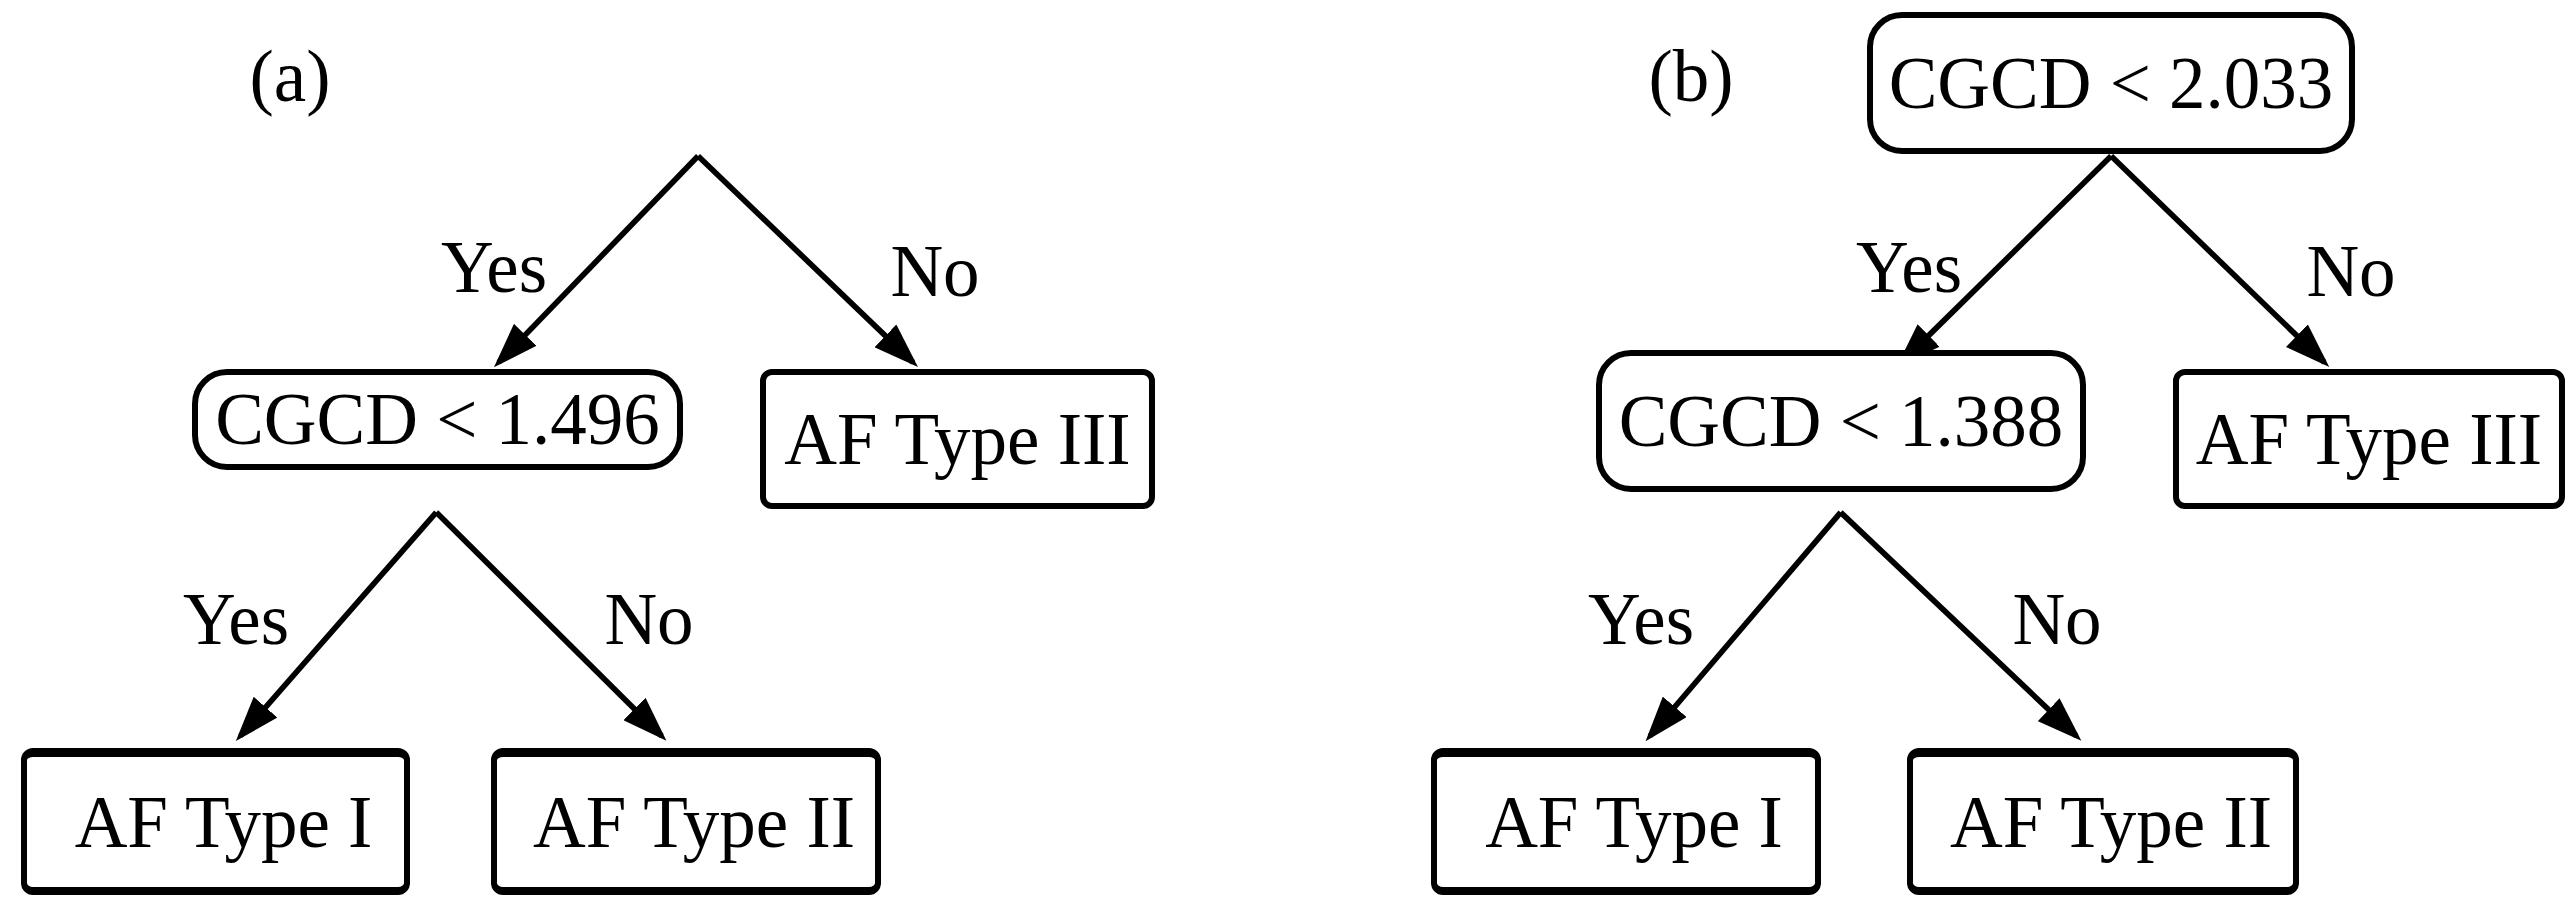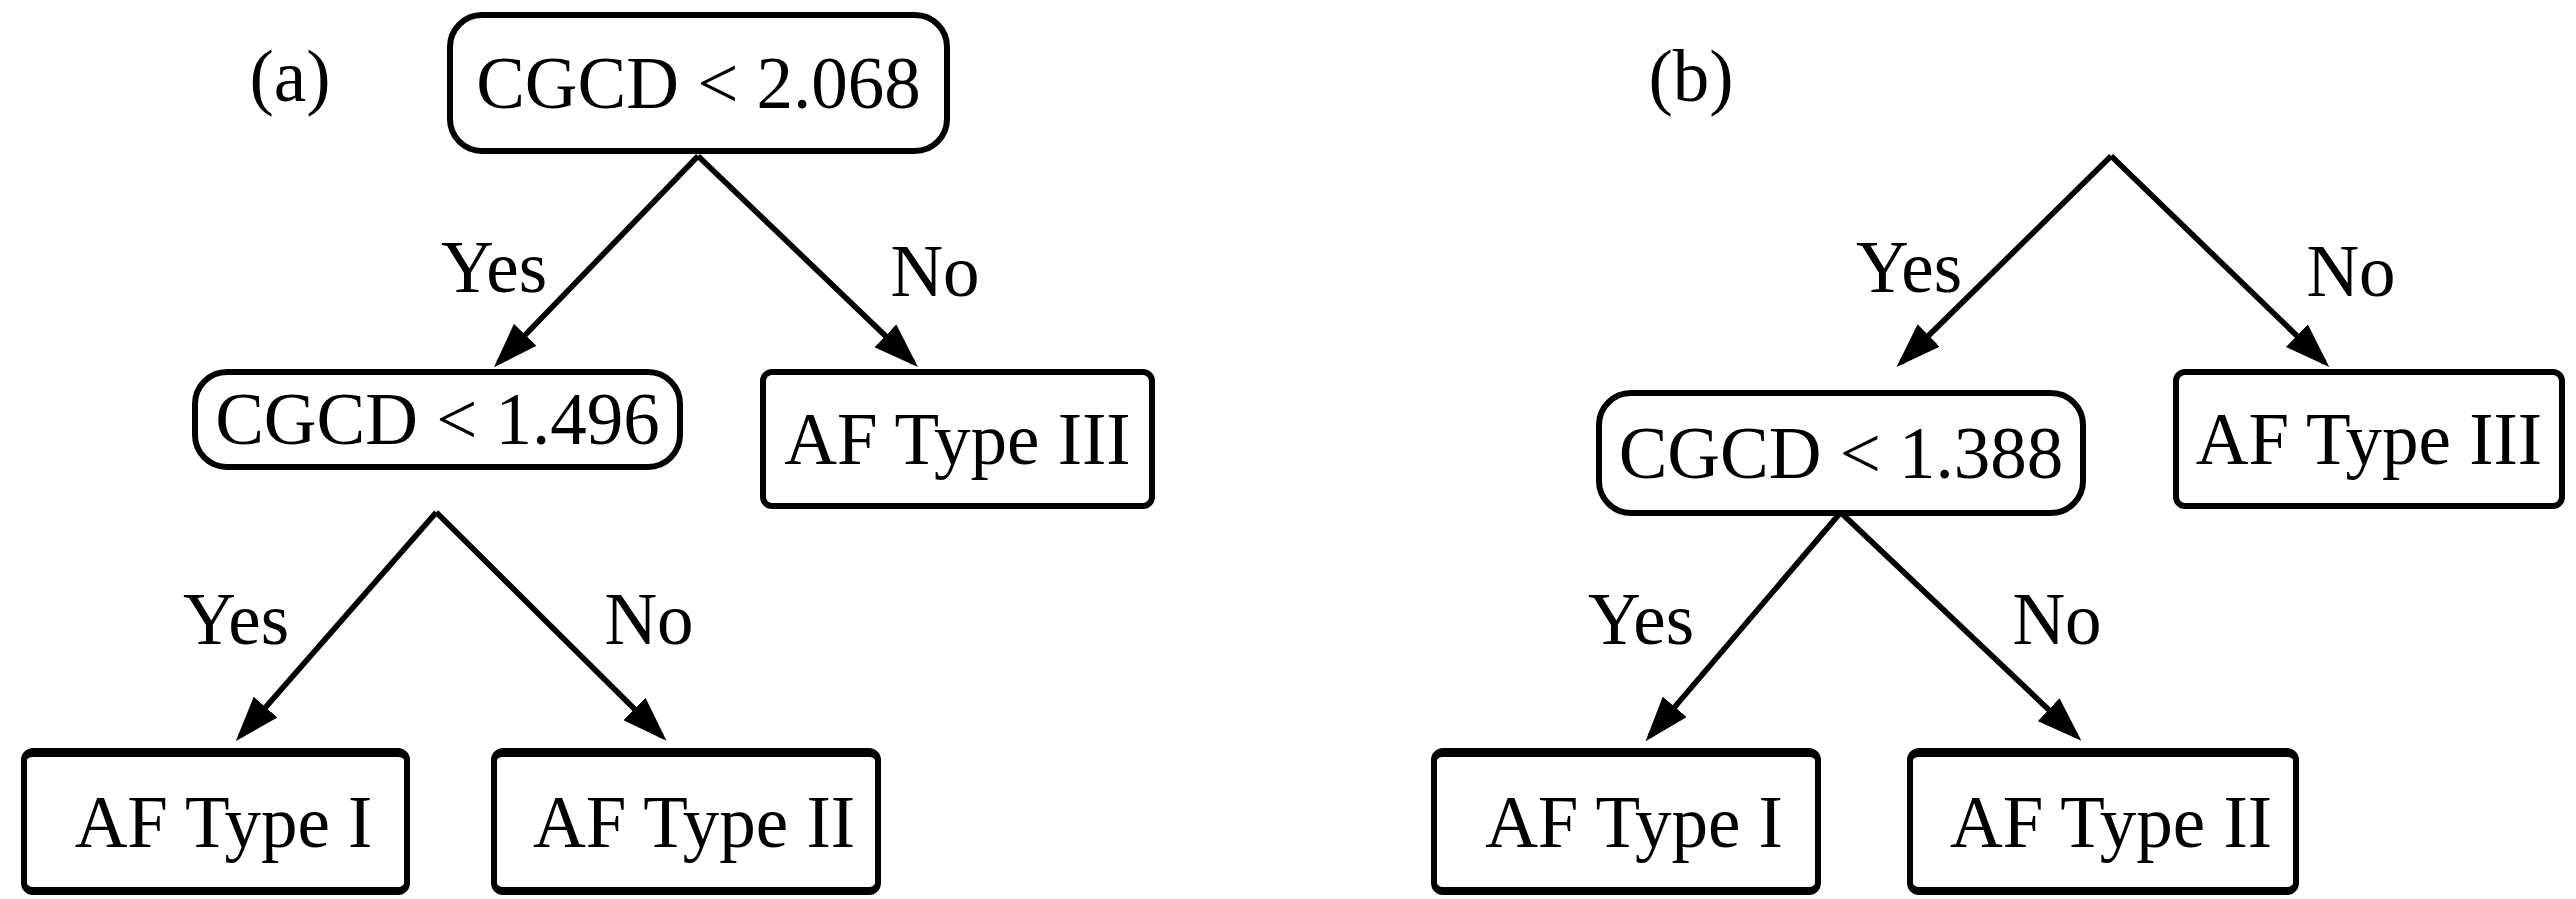--- a/index.html
+++ b/index.html
@@ -76,42 +76,42 @@
     <line x1="503" y1="591" x2="763" y2="849" marker-end="url(#arrow)"></line>
 
     <line x1="2435" y1="180" x2="2193" y2="418" marker-end="url(#arrow)"></line>
     <line x1="2435" y1="180" x2="2681" y2="418" marker-end="url(#arrow)"></line>
     <line x1="2123" y1="591" x2="1903" y2="849" marker-end="url(#arrow)"></line>
     <line x1="2123" y1="591" x2="2395" y2="849" marker-end="url(#arrow)"></line>
   </svg>
 
   <div class="caption" style="left:290px; top:76px">(a)</div>
 
-  <div class="node decision" style="left:447px; top:12px; width:503px; height:142px">CGCD &lt; 2.068</div>
 
   <div class="edge-label" style="left:494px; top:267px">Yes</div>
   <div class="edge-label" style="left:935px; top:271px">No</div>
 
   <div class="node decision" style="left:192px; top:369px; width:491px; height:101px">CGCD &lt; 1.496</div>
 
   <div class="node leaf" style="left:760px; top:369px; width:395px; height:140px">AF Type III</div>
 
   <div class="edge-label" style="left:236px; top:619px">Yes</div>
   <div class="edge-label" style="left:649px; top:619px">No</div>
 
   <div class="node leaf leaf-bottom" style="left:21px; top:748px; width:389px; height:147px">AF Type I</div>
   <div class="node leaf leaf-bottom" style="left:491px; top:748px; width:390px; height:147px">AF Type II</div>
 
   <div class="caption" style="left:1691px; top:76px">(b)</div>
 
+  <div class="node decision" style="left:1867px; top:12px; width:488px; height:142px">CGCD &lt; 2.033</div>
 
   <div class="edge-label" style="left:1909px; top:267px">Yes</div>
   <div class="edge-label" style="left:2351px; top:271px">No</div>
 
-  <div class="node decision" style="left:1596px; top:390px; width:490px; height:126px">CGCD &lt; 1.388</div>
+  <div class="node decision" style="left:1596px; top:350px; width:490px; height:142px">CGCD &lt; 1.388</div>
 
   <div class="node leaf" style="left:2173px; top:369px; width:392px; height:140px">AF Type III</div>
 
   <div class="edge-label" style="left:1641px; top:619px">Yes</div>
   <div class="edge-label" style="left:2057px; top:619px">No</div>
 
   <div class="node leaf leaf-bottom" style="left:1431px; top:748px; width:390px; height:147px">AF Type I</div>
   <div class="node leaf leaf-bottom" style="left:1907px; top:748px; width:392px; height:147px">AF Type II</div>
 
 </div>

